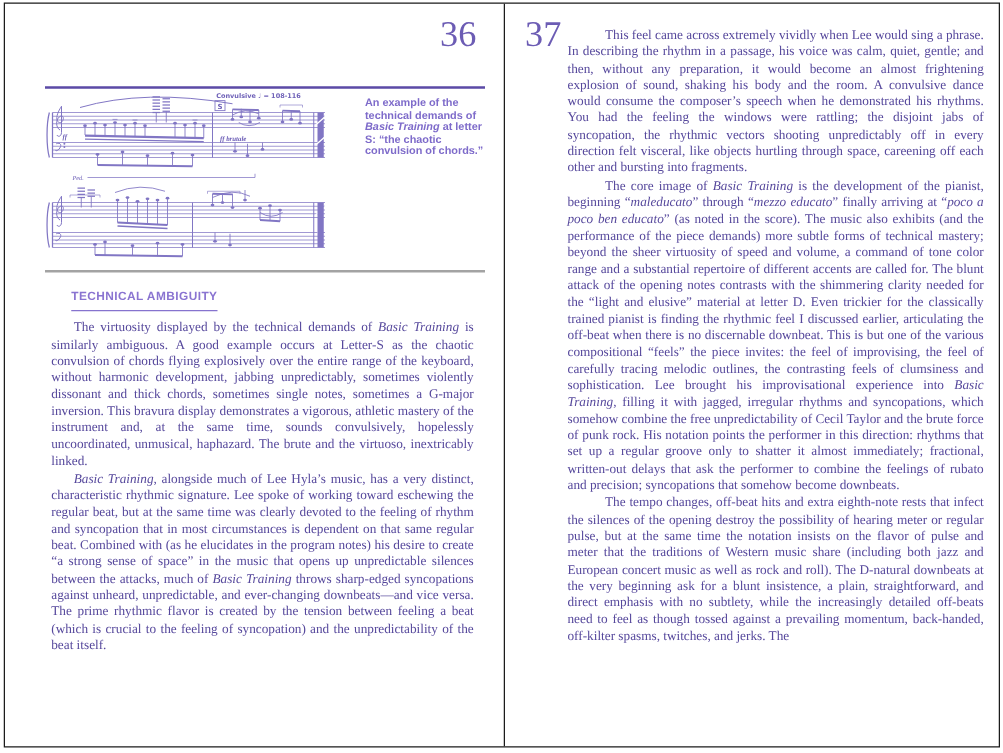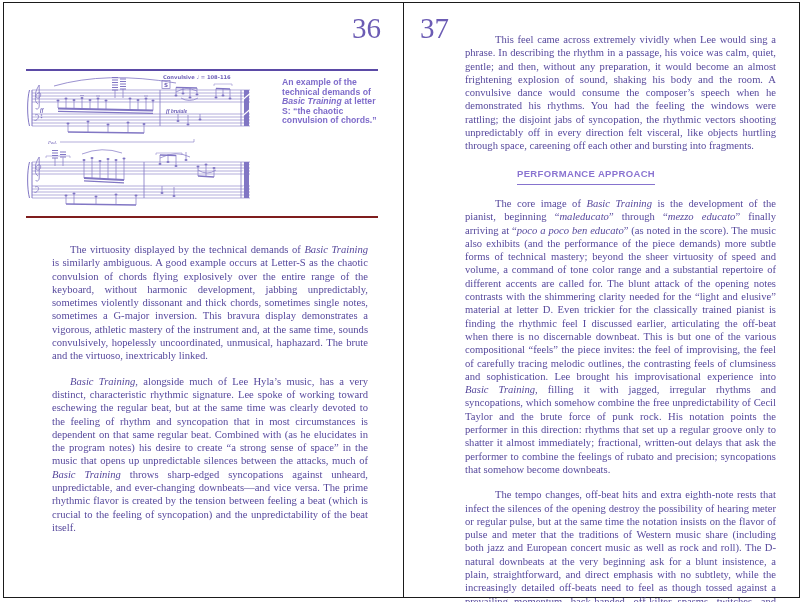--- a/index.html
+++ b/index.html
@@ -5,36 +5,36 @@
   html,body{margin:0;padding:0;background:#ffffff;}
   .canvas{position:relative;width:802px;height:602px;background:#ffffff;overflow:hidden;
           font-family:"Liberation Serif", serif;}
   .spread{position:absolute;left:3px;top:2px;width:795px;height:594px;border:1px solid #1b1b1b;background:#ffffff;}
   .page{position:absolute;top:0;height:100%;text-decoration:underline;}
   .page-left{left:0;width:399px;border-right:1px solid #1b1b1b;}
   .page-right{left:400px;width:395px;}
   .pageno{position:absolute;font-family:"Liberation Serif",serif;font-size:29px;color:#6c5cb4;line-height:1;}
   .pageno-left{top:11px;right:22px;}
   .pageno-right{top:11px;left:16px;text-align:center;}
-  .figure{position:absolute;left:22px;top:66px;width:352px;height:145px;
-          border-top:2px solid #5b4aa6;border-bottom:2px solid #7f1d1d;}
+  .figure{position:absolute;left:32px;top:66px;width:352px;height:145px;
+          border-top:2px solid #5b4aa6;border-bottom:2px solid #a3a3a3;}
   .figure-inner{position:relative;width:100%;height:100%;}
   .music{position:absolute;left:0;top:3px;}
   .caption{position:absolute;right:0;top:7px;width:96px;
            font-family:"Liberation Sans",sans-serif;font-weight:bold;
            font-size:8.7px;line-height:9.6px;color:#7e6bca;}
   .caption em{font-style:italic;}
   .text-col{position:absolute;color:#56489c;font-size:10.6px;line-height:13.3px;text-align:justify;}
   .text-col-left{left:36px;width:340px;top:228px;}
   .text-col-right{left:49px;width:335px;top:18px;}
   .heading{font-family:"Liberation Sans",sans-serif;font-weight:bold;font-size:9.5px;
            letter-spacing:.35px;color:#8a74d1;margin:0 0 7px 17px;}
   .heading > span{display:inline-block;border-bottom:1.3px solid #8673ce;padding-bottom:4px;}
   .text-col-right .heading{margin-left:64px;}
-  p{margin:12px;text-indent:18px;}
+  p{margin:1px;text-indent:18px;}
   .text-col-right p{text-indent:30px;}
   p + .heading{margin-top:14px;}
   p em{font-style:italic;}
   .mtext{font-family:"DejaVu Sans",sans-serif;fill:#6f61b8;}
   .mitalic{font-family:"Liberation Serif",serif;font-style:italic;fill:#6f61b8;}
 </style>
 </head>
 <body>
 
 <div class="canvas">
@@ -214,32 +214,32 @@
             <text class="mitalic" x="14" y="37.5" font-size="5.5" font-weight="bold">ff</text>
             <text class="mitalic" x="140" y="39" font-size="5.5" font-weight="bold">ff brutale</text>
             <text class="mitalic" x="22" y="70" font-size="5">Ped.</text>
           </svg>
 
           <div class="caption"><span>An example of the technical demands of </span><em>Basic Training</em><span> at letter S: “the chaotic convulsion of chords.”</span></div>
         </div>
       </div>
 
       <div class="text-col text-col-left">
+        <div class="heading">
+          <span>TECHNICAL AMBIGUITY</span>
+        </div>
         <p><span>The virtuosity displayed by the technical demands of </span><em>Basic Training</em><span> is similarly ambiguous. A good example occurs at Letter-S as the chaotic convulsion of chords flying explosively over the entire range of the keyboard, without harmonic development, jabbing unpredictably, sometimes violently dissonant and thick chords, sometimes single notes, sometimes a G-major inversion. This bravura display demonstrates a vigorous, athletic mastery of the instrument and, at the same time, sounds convulsively, hopelessly uncoordinated, unmusical, haphazard. The brute and the virtuoso, inextricably linked.</span></p>
         <p><em>Basic Training</em><span>, alongside much of Lee Hyla’s music, has a very distinct, characteristic rhythmic signature. Lee spoke of working toward eschewing the regular beat, but at the same time was clearly devoted to the feeling of rhythm and syncopation that in most circumstances is dependent on that same regular beat. Combined with (as he elucidates in the program notes) his desire to create “a strong sense of space” in the music that opens up unpredictable silences between the attacks, much of </span><em>Basic Training</em><span> throws sharp-edged syncopations against unheard, unpredictable, and ever-changing downbeats—and vice versa. The prime rhythmic flavor is created by the tension between feeling a beat (which is crucial to the feeling of syncopation) and the unpredictability of the beat itself.</span></p>
       </div>
     </div>
 
     <div class="page page-right">
       <div class="pageno pageno-right">37</div>
 
       <div class="text-col text-col-right">
         <p><span>This feel came across extremely vividly when Lee would sing a phrase. In describing the rhythm in a passage, his voice was calm, quiet, gentle; and then, without any preparation, it would become an almost frightening explosion of sound, shaking his body and the room. A convulsive dance would consume the composer’s speech when he demonstrated his rhythms. You had the feeling the windows were rattling; the disjoint jabs of syncopation, the rhythmic vectors shooting unpredictably off in every direction felt visceral, like objects hurtling through space, careening off each other and bursting into fragments.</span></p>
-        <div class="heading">
-          <span>PERFORMANCE APPROACH</span>
-        </div>
         <p><span>The core image of </span><em>Basic Training</em><span> is the development of the pianist, beginning “</span><em>maleducato</em><span>” through “</span><em>mezzo educato</em><span>” finally arriving at “</span><em>poco a poco ben educato</em><span>” (as noted in the score). The music also exhibits (and the performance of the piece demands) more subtle forms of technical mastery; beyond the sheer virtuosity of speed and volume, a command of tone color range and a substantial repertoire of different accents are called for. The blunt attack of the opening notes contrasts with the shimmering clarity needed for the “light and elusive” material at letter D. Even trickier for the classically trained pianist is finding the rhythmic feel I discussed earlier, articulating the off-beat when there is no discernable downbeat. This is but one of the various compositional “feels” the piece invites: the feel of improvising, the feel of carefully tracing melodic outlines, the contrasting feels of clumsiness and sophistication. Lee brought his improvisational experience into </span><em>Basic Training</em><span>, filling it with jagged, irregular rhythms and syncopations, which somehow combine the free unpredictability of Cecil Taylor and the brute force of punk rock. His notation points the performer in this direction: rhythms that set up a regular groove only to shatter it almost immediately; fractional, written-out delays that ask the performer to combine the feelings of rubato and precision; syncopations that somehow become downbeats.</span></p>
         <p><span>The tempo changes, off-beat hits and extra eighth-note rests that infect the silences of the opening destroy the possibility of hearing meter or regular pulse, but at the same time the notation insists on the flavor of pulse and meter that the traditions of Western music share (including both jazz and European concert music as well as rock and roll). The D-natural downbeats at the very beginning ask for a blunt insistence, a plain, straightforward, and direct emphasis with no subtlety, while the increasingly detailed off-beats need to feel as though tossed against a prevailing momentum, back-handed, off-kilter spasms, twitches, and jerks. The</span></p>
       </div>
     </div>
 
   </div>
 </div>
 
 </body></html>

